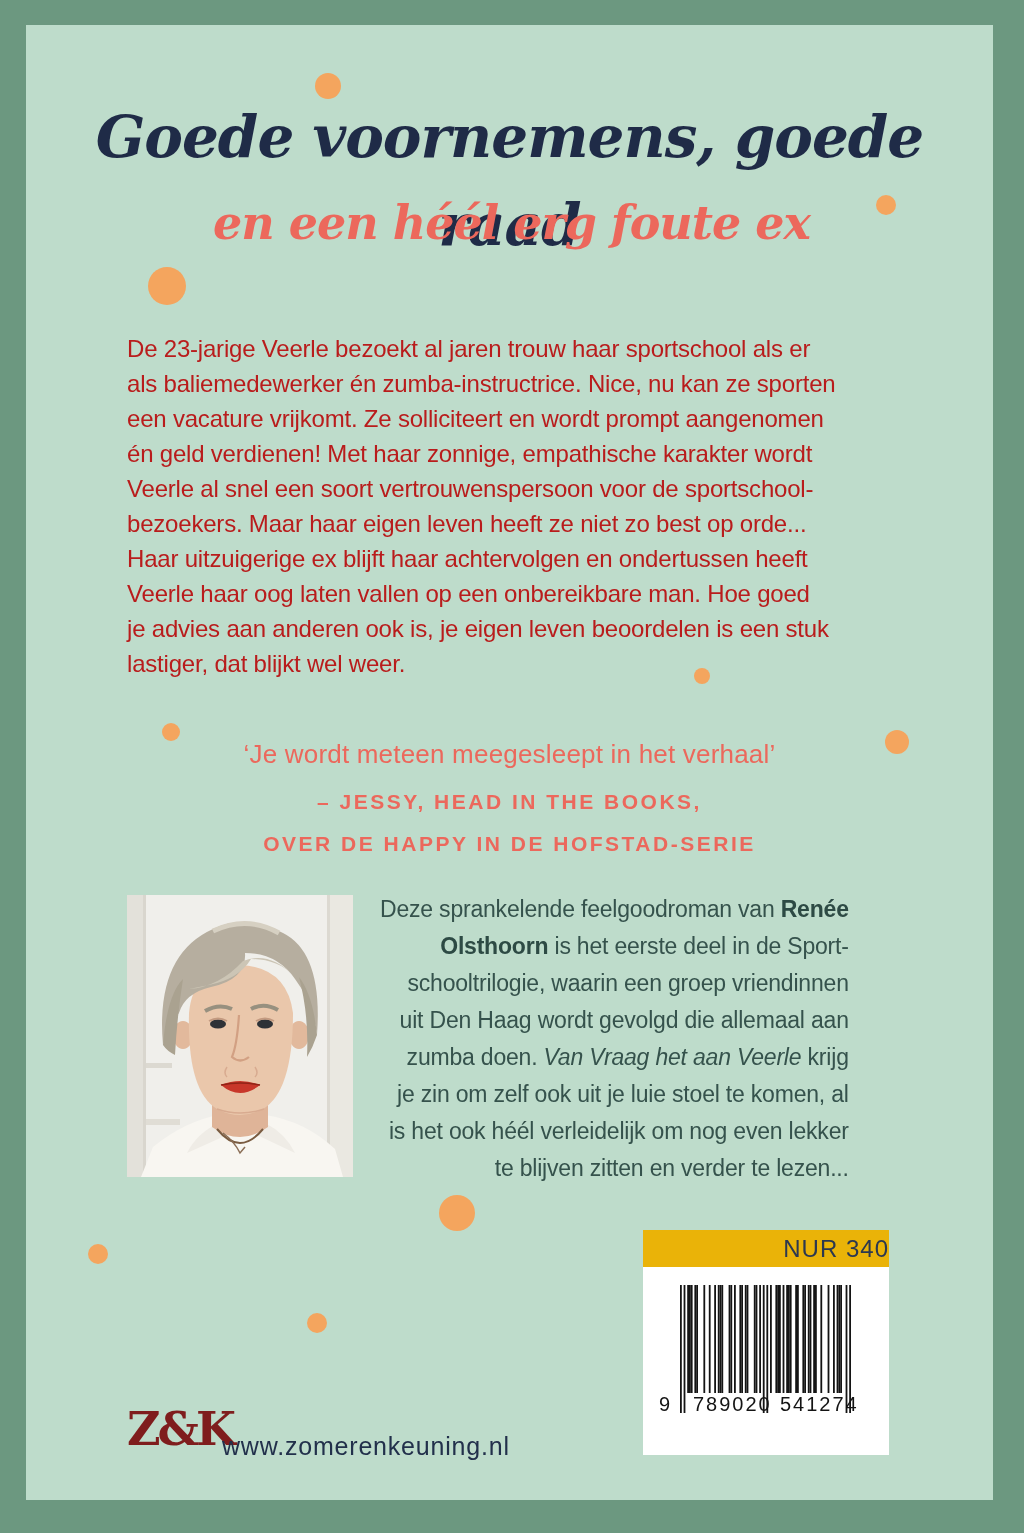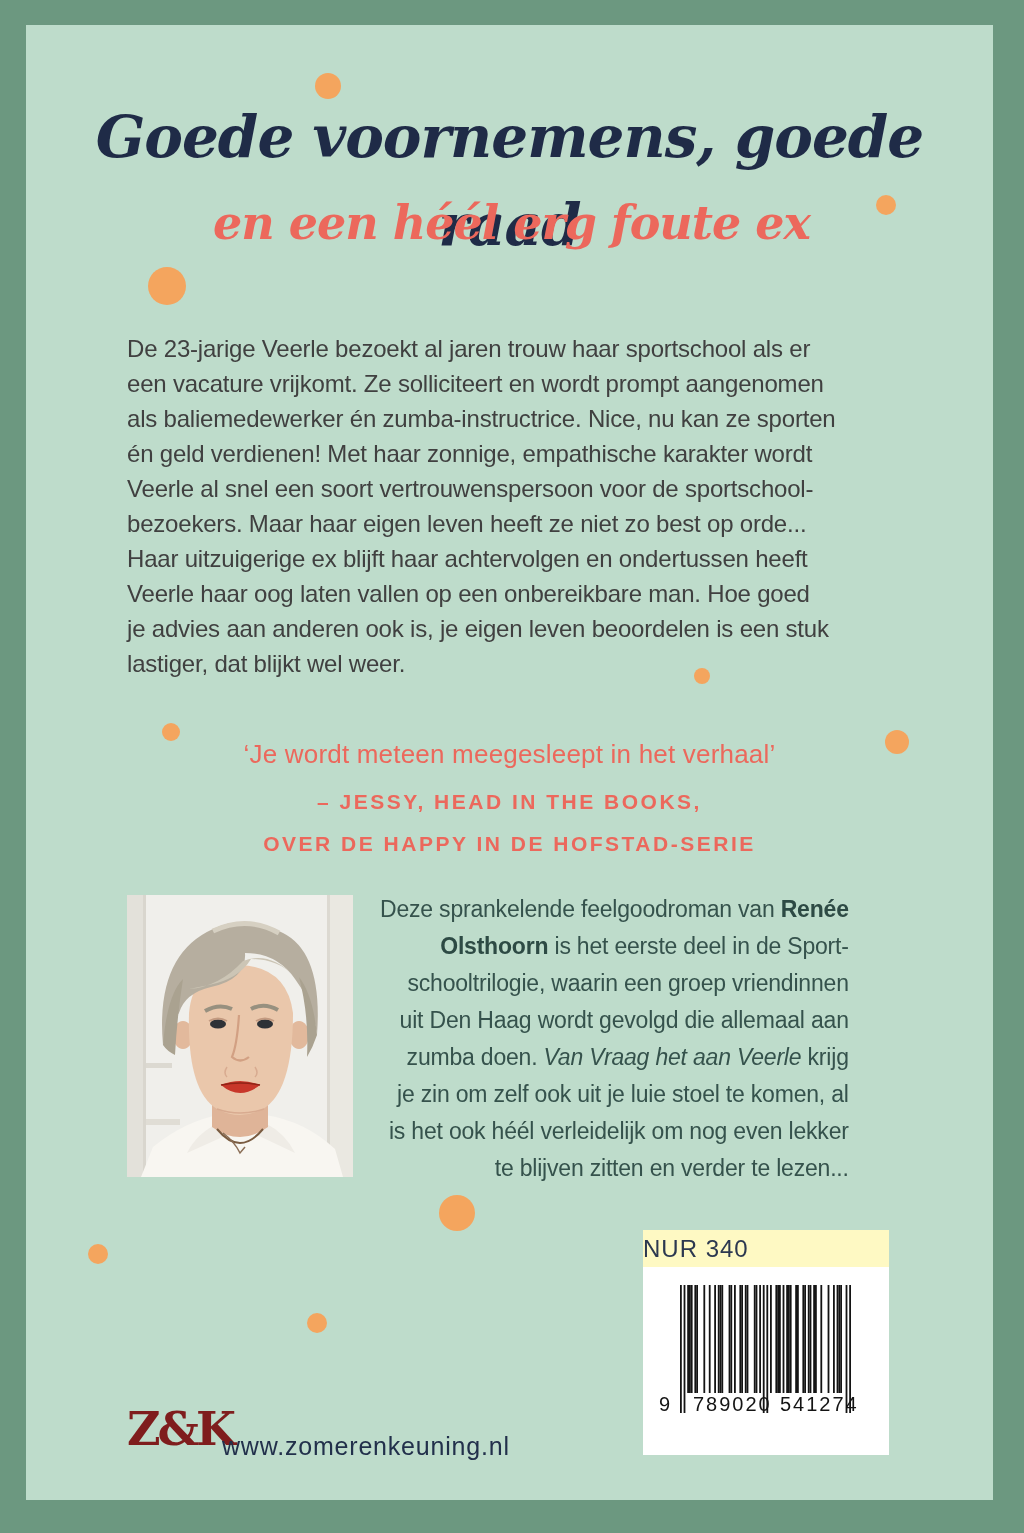--- a/index.html
+++ b/index.html
@@ -9,58 +9,58 @@
   .dot{position:absolute;border-radius:50%;background:#f4a55e;}
 
   .tagline1{position:absolute;left:0;right:0;top:68px;text-align:center;
             font-family:"DejaVu Serif",serif;font-style:italic;font-weight:700;
             font-size:58px;line-height:88px;color:#1f2b47;letter-spacing:-1px;}
   .tagline2{position:absolute;left:4px;right:0;top:160px;text-align:center;
             font-family:"DejaVu Serif",serif;font-style:italic;font-weight:700;
             font-size:46px;line-height:76px;color:#ec685c;letter-spacing:-1px;}
 
   .synopsis{position:absolute;left:101px;top:306px;}
-  .syn-line{font-size:24px;line-height:35px;color:#404040;white-space:pre;letter-spacing:-0.2px;}
+  .syn-line{font-size:24px;line-height:35px;color:#b91c1c;white-space:pre;letter-spacing:-0.2px;}
 
   .quote{position:absolute;left:0;right:0;top:712px;text-align:center;color:#ec685c;}
   .quote-main{font-size:26px;font-weight:400;line-height:34px;margin-bottom:10px;letter-spacing:0.2px;}
   .quote-attr{font-size:21px;font-weight:700;line-height:42px;letter-spacing:2.5px;}
 
   .photo{position:absolute;left:101px;top:870px;width:226px;height:282px;display:block;}
   .author{position:absolute;left:354px;top:866px;}
   .a-line{font-size:23px;line-height:37px;color:#35524c;white-space:pre;letter-spacing:-0.2px;text-align:right;}
   .a-line .bold{font-weight:700;color:#2d4a44;}
   .a-line .italic{font-style:italic;}
 
   .logo{position:absolute;left:101px;top:1381px;font-family:"DejaVu Serif",serif;
         font-weight:700;font-size:46px;line-height:46px;color:#7f1d1d;letter-spacing:-3px;}
   .website{position:absolute;left:196px;top:1407px;font-size:25px;color:#22304b;letter-spacing:0.8px;}
 
   .barcode-block{position:absolute;left:617px;top:1205px;width:246px;}
-  .nur{height:37px;background:#fef9c3;color:#2c3850;font-size:24px;text-align:left;
+  .nur{height:37px;background:#eab308;color:#2c3850;font-size:24px;text-align:right;
        line-height:37px;letter-spacing:1px;}
   .bc-box{position:relative;height:188px;background:#ffffff;}
   .bc-svg{position:absolute;left:37px;top:18px;}
   .bc-num{position:absolute;top:126px;font-size:20px;color:#141414;letter-spacing:2px;
           font-family:"Liberation Sans",sans-serif;}
   .bc-n1{left:16px;} .bc-n2{left:50px;} .bc-n3{left:137px;}
 </style>
 </head>
 <body>
 
 <div class="stage">
   <div class="cover">
 
     <div class="tagline1">Goede voornemens, goede raad</div>
     <div class="tagline2">en een héél erg foute ex</div>
 
     <div class="synopsis">
         <div class="syn-line">De 23-jarige Veerle bezoekt al jaren trouw haar sportschool als er</div>
+        <div class="syn-line">als baliemedewerker én zumba-instructrice. Nice, nu kan ze sporten</div>
         <div class="syn-line">een vacature vrijkomt. Ze solliciteert en wordt prompt aangenomen</div>
-        <div class="syn-line">als baliemedewerker én zumba-instructrice. Nice, nu kan ze sporten</div>
         <div class="syn-line">én geld verdienen! Met haar zonnige, empathische karakter wordt</div>
         <div class="syn-line">Veerle al snel een soort vertrouwenspersoon voor de sportschool-</div>
         <div class="syn-line">bezoekers. Maar haar eigen leven heeft ze niet zo best op orde...</div>
         <div class="syn-line">Haar uitzuigerige ex blijft haar achtervolgen en ondertussen heeft</div>
         <div class="syn-line">Veerle haar oog laten vallen op een onbereikbare man. Hoe goed</div>
         <div class="syn-line">je advies aan anderen ook is, je eigen leven beoordelen is een stuk</div>
         <div class="syn-line">lastiger, dat blijkt wel weer.</div>
       </div>
 
     <div class="quote">

